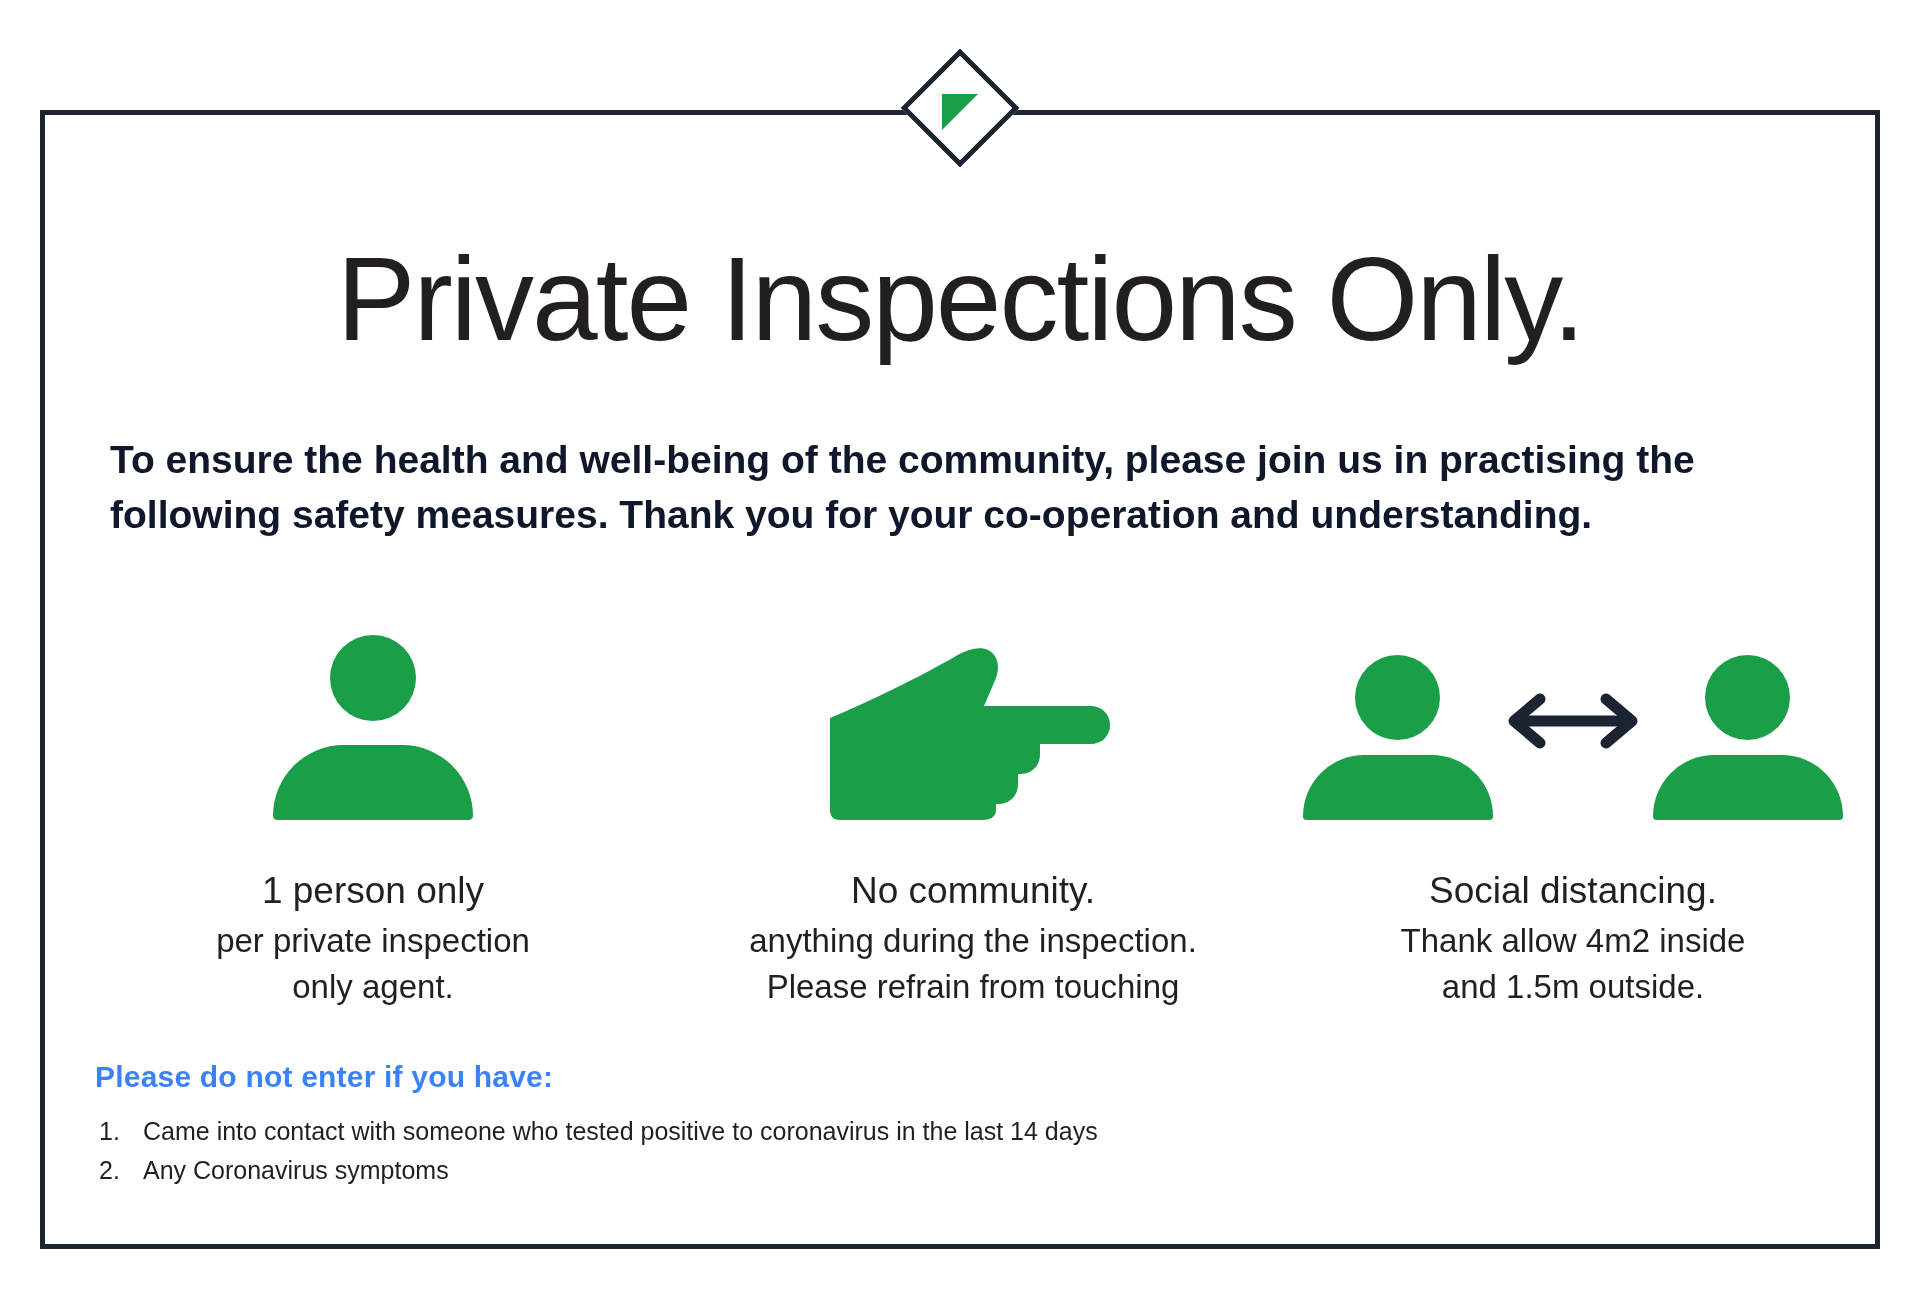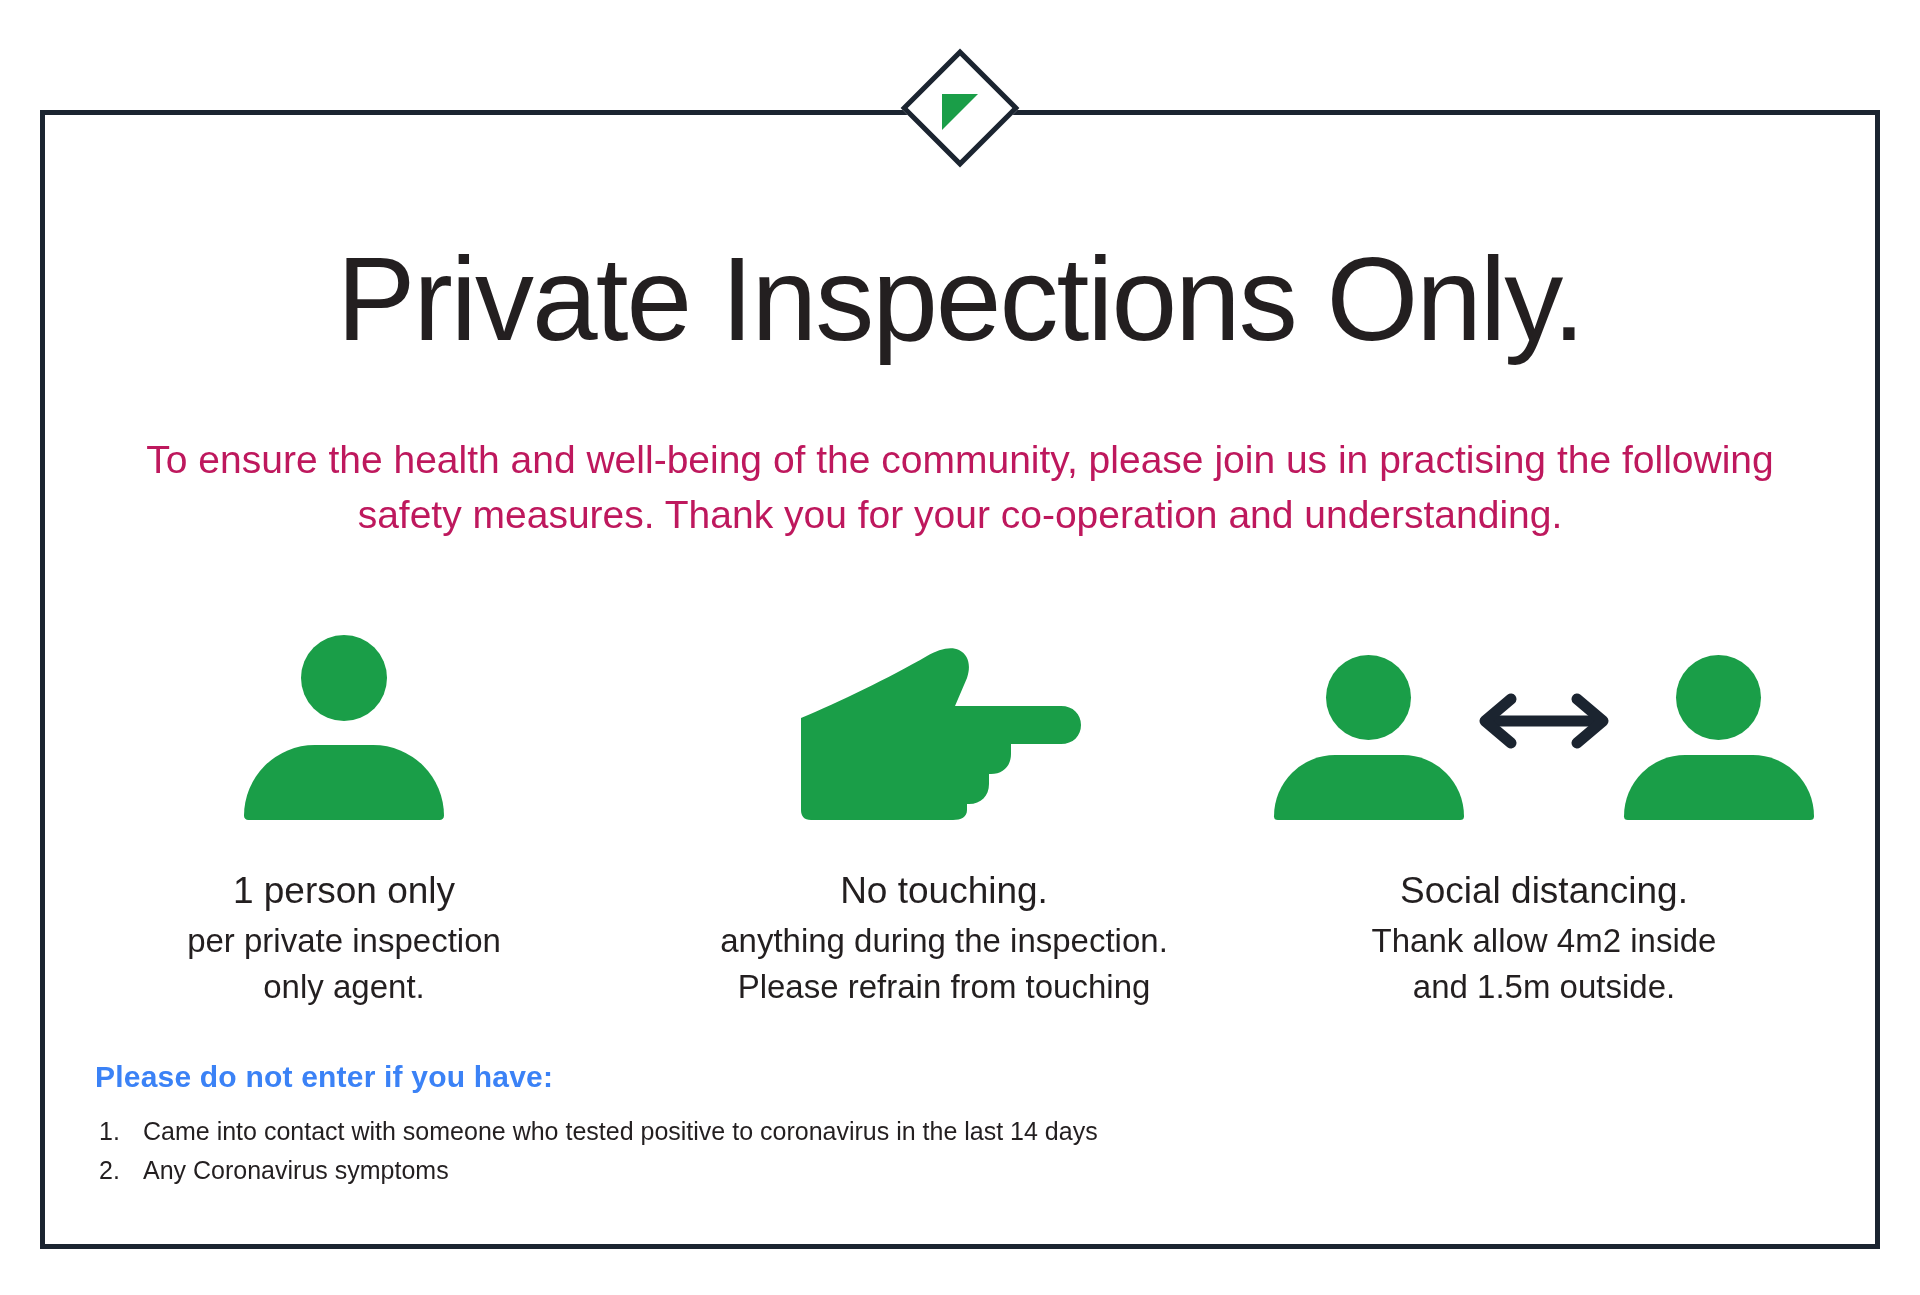--- a/index.html
+++ b/index.html
@@ -90,31 +90,31 @@
     letter-spacing: -2px;
     color: #231f20;
   }
 
   
   .intro {
     position: absolute;
     left: 110px;
     top: 432px;
     width: 1700px;
-    text-align: center;
+    text-align: left;
     font-size: 39px;
     line-height: 1.42;
-    font-weight: 400;
-    color: #be185d;
+    font-weight: 700;
+    color: #0f172a;
   }
 
   
   .measures {
     position: absolute;
-    left: 44px;
+    left: 73px;
     top: 600px;
     width: 1800px;
     display: flex;
     justify-content: space-between;
     align-items: flex-start;
   }
   .measure {
     width: 600px;
     display: flex;
     flex-direction: column;
@@ -263,21 +263,21 @@
 
     <div class="measure">
       <div class="icon-stage">
         <div class="hand-slot">
           <svg width="290" height="190" viewBox="0 0 290 190" aria-hidden="true">
             <path d="M2 88 C 40 72, 90 48, 128 26 C 140 19, 152 16, 160 20 C 170 25, 172 36, 168 48 L 156 76 L 262 76 C 274 76, 282 84, 282 95 C 282 106, 274 114, 262 114 L 212 114 L 212 124 C 212 136, 204 144, 192 144 L 190 144 L 190 154 C 190 166, 182 174, 170 174 L 168 174 L 168 180 C 168 187, 162 190, 154 190 L 12 190 C 5 190, 2 186, 2 180 Z" fill="#1a9e48"></path>
           </svg>
         </div>
       </div>
       <div class="caption">
-        <div class="lead">No touching.</div>
+        <div class="lead">No community.</div>
         <div>anything during the inspection.</div>
         <div>Please refrain from touching</div>
       </div>
     </div>
 
     <div class="measure">
       <div class="icon-stage">
         <div class="distancing">
           <div class="person-sm">
             <div class="head"></div>

